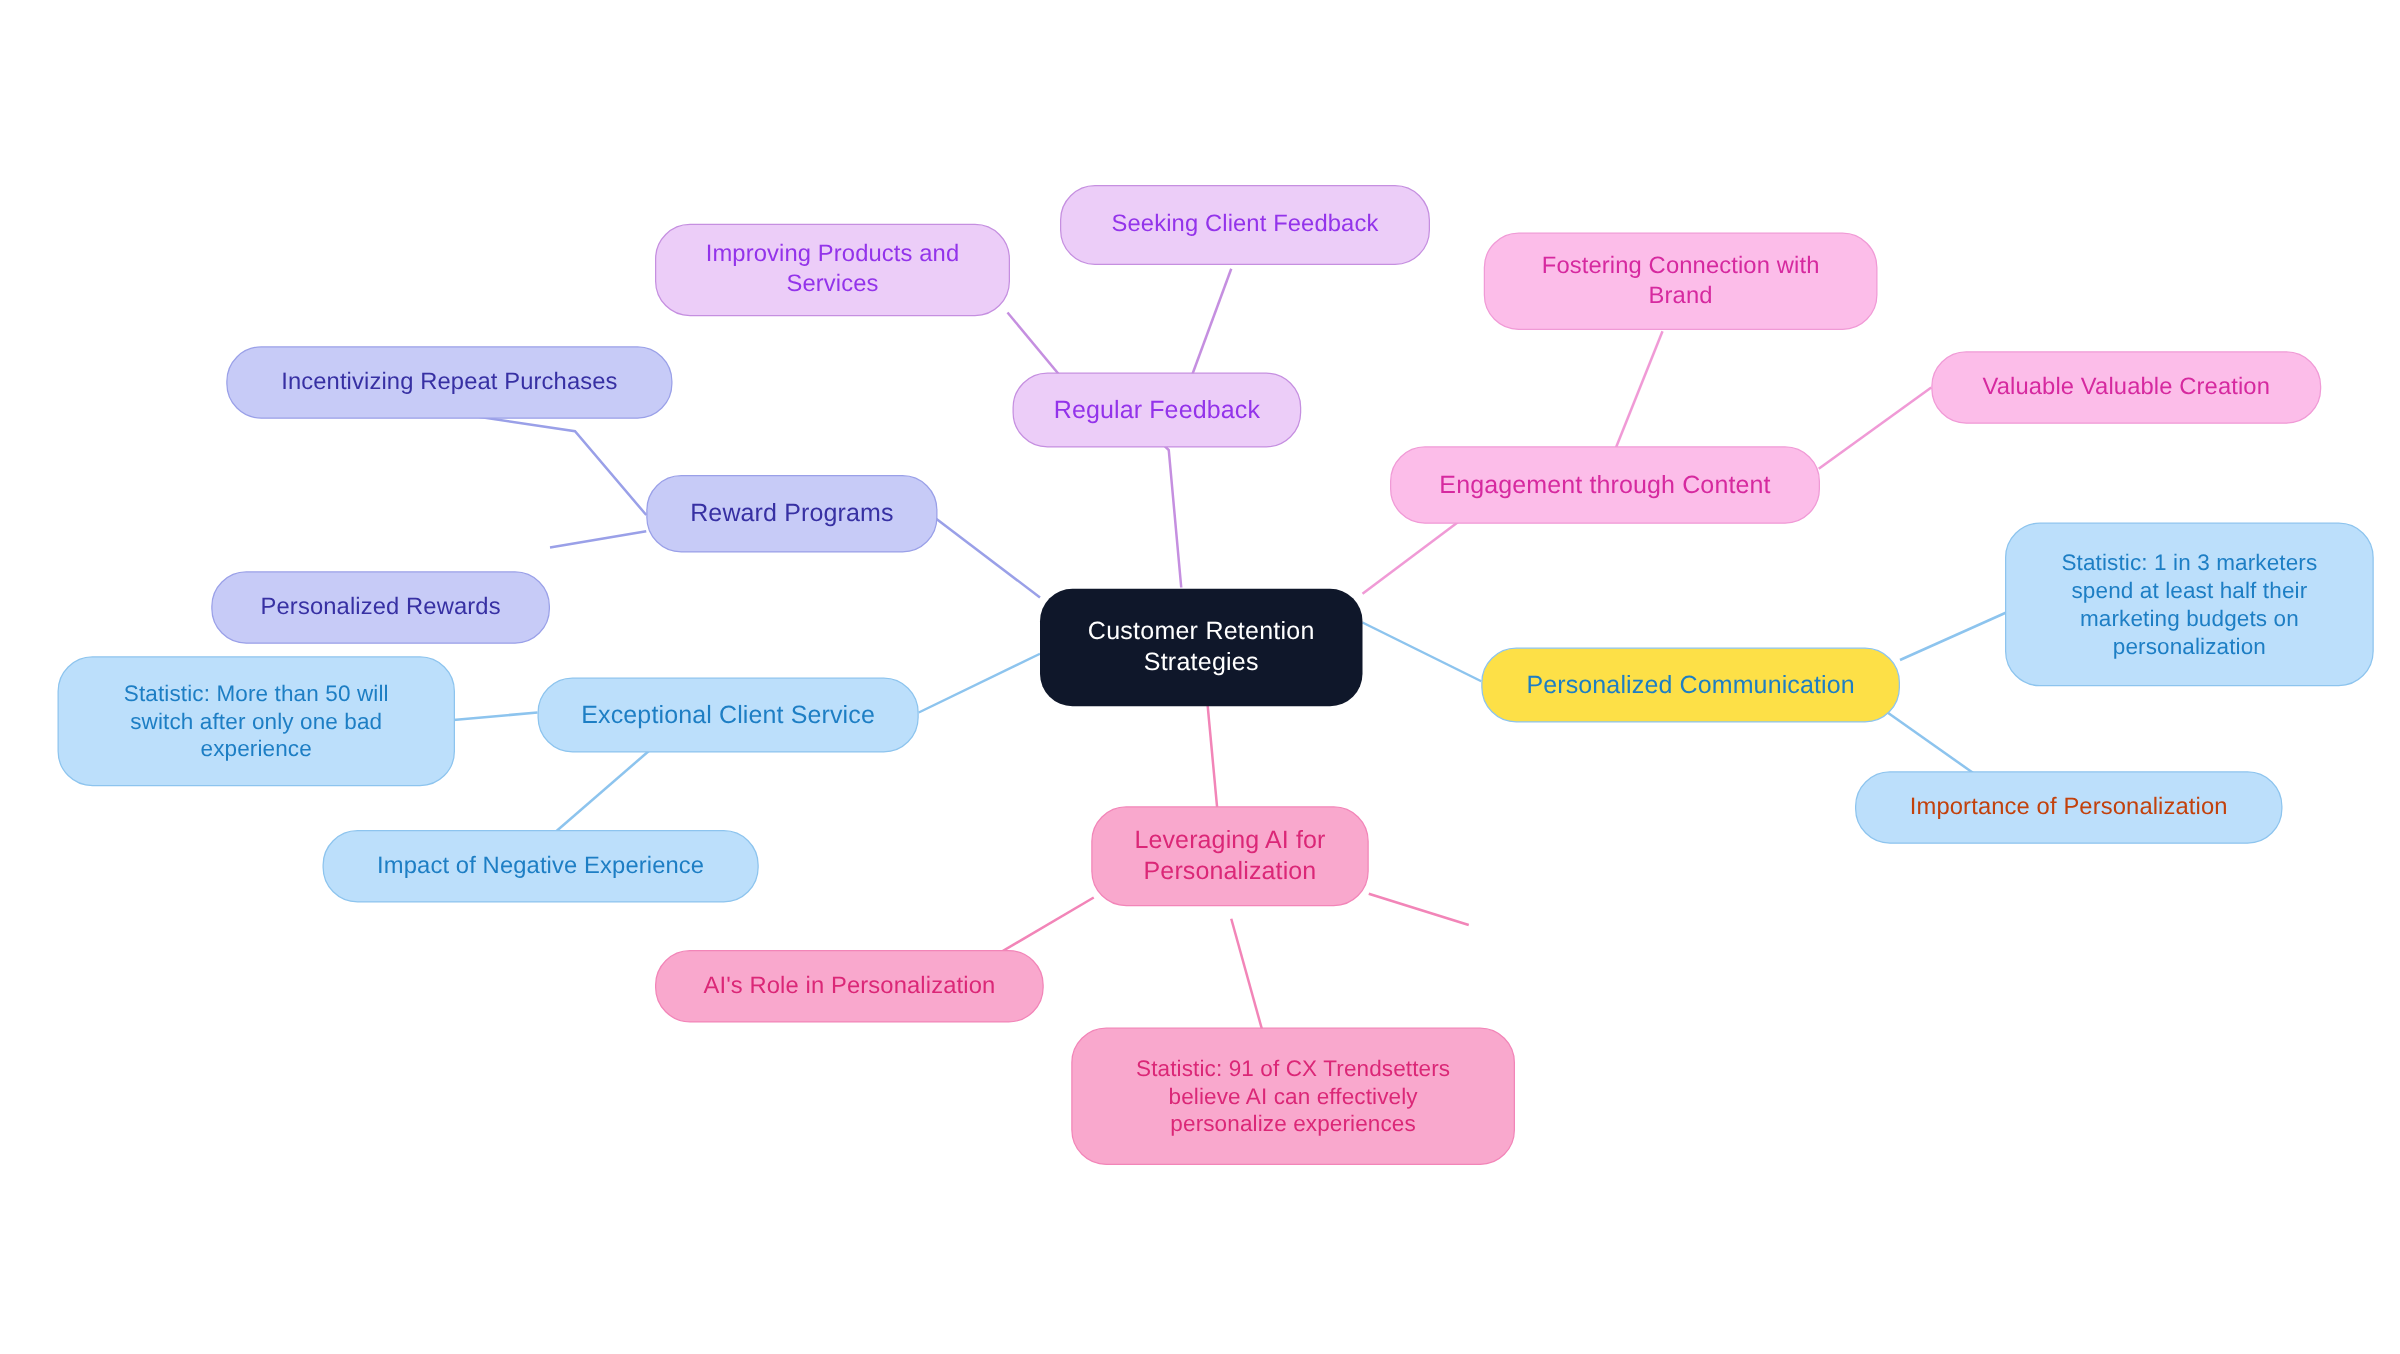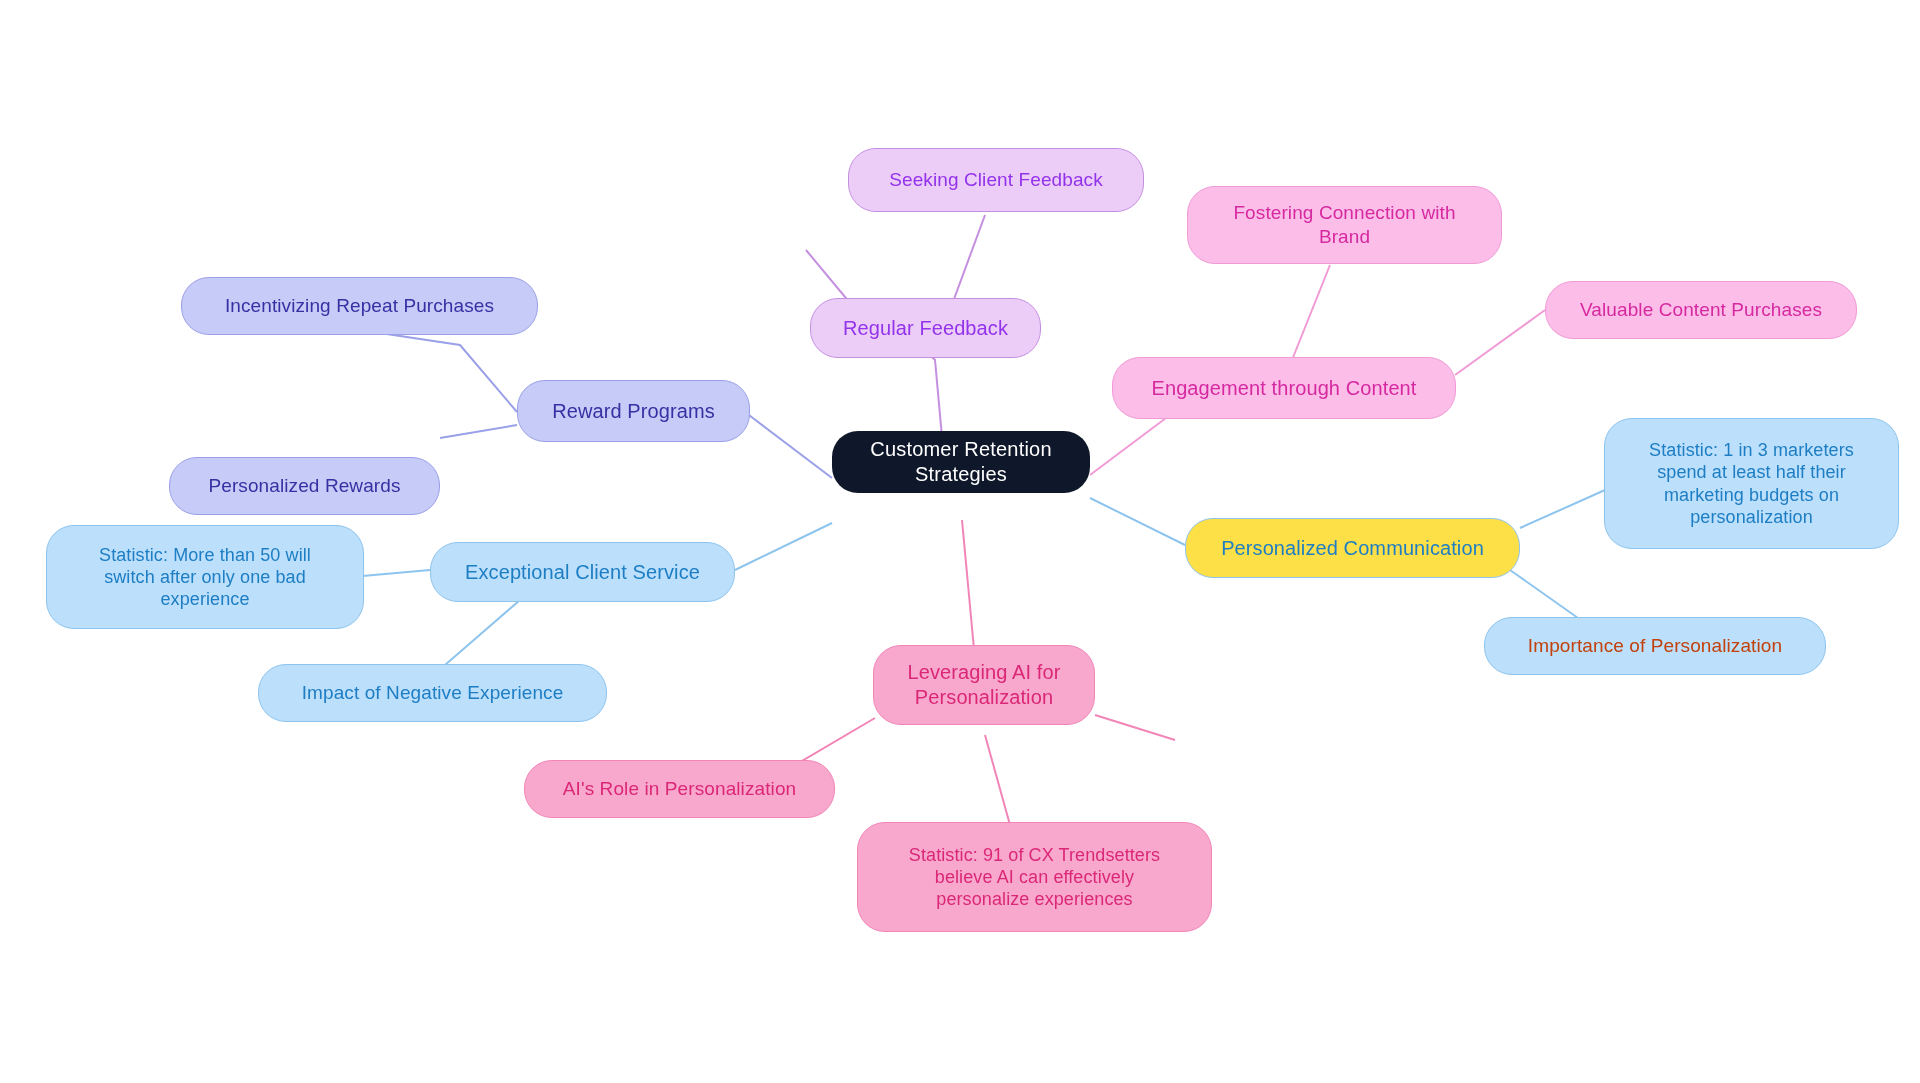--- a/index.html
+++ b/index.html
@@ -87,40 +87,42 @@
     <path d="M 962 520 L 975 660" stroke="#f285b8" stroke-width="2" fill="none"></path>
     <path d="M 1095 715 L 1175 740" stroke="#f285b8" stroke-width="2" fill="none"></path>
     <path d="M 985 735 L 1010 825" stroke="#f285b8" stroke-width="2" fill="none"></path>
     <path d="M 875 718 L 790 768" stroke="#f285b8" stroke-width="2" fill="none"></path>
 
     <path d="M 832 523 L 735 570" stroke="#8dc4ee" stroke-width="2" fill="none"></path>
     <path d="M 430 570 L 340 578" stroke="#8dc4ee" stroke-width="2" fill="none"></path>
     <path d="M 520 600 L 445 665" stroke="#8dc4ee" stroke-width="2" fill="none"></path>
   </svg>
 
-  <div class="node root" style="left:832px; top:431px; width:258px; height:62px;">Customer Retention
+  <div class="node root" style="left:832px; top:471px; width:258px; height:94px;">Customer Retention
 Strategies</div>
 
   <div class="node branch" style="left:517px; top:380px; width:233px; height:62px; background:#c7cbf7; color:#3730a3; border-color:#9aa0e8;">Reward Programs</div>
 
   <div class="node leaf" style="left:181px; top:277px; width:357px; height:58px; background:#c7cbf7; color:#3730a3; border-color:#9aa0e8;">Incentivizing Repeat Purchases</div>
 
   <div class="node leaf" style="left:169px; top:409px; width:271px; height:58px; background:#c7cbf7; color:#3730a3; border-color:#9aa0e8;margin-top:48px;">Personalized Rewards</div>
 
   <div class="node branch" style="left:810px; top:298px; width:231px; height:60px; background:#eccdf8; color:#9333ea; border-color:#c58fe0;">Regular Feedback</div>
 
+  <div class="node leaf" style="left:524px; top:179px; width:284px; height:74px; background:#eccdf8; color:#9333ea; border-color:#c58fe0;">Improving Products and
+Services</div>
 
   <div class="node leaf" style="left:848px; top:148px; width:296px; height:64px; background:#eccdf8; color:#9333ea; border-color:#c58fe0;">Seeking Client Feedback</div>
 
   <div class="node branch" style="left:1112px; top:357px; width:344px; height:62px; background:#fcbde9; color:#d6299f; border-color:#f09ad6;">Engagement through Content</div>
 
   <div class="node leaf" style="left:1187px; top:186px; width:315px; height:78px; background:#fcbde9; color:#d6299f; border-color:#f09ad6;">Fostering Connection with
 Brand</div>
 
-  <div class="node leaf" style="left:1545px; top:281px; width:312px; height:58px; background:#fcbde9; color:#d6299f; border-color:#f09ad6;">Valuable Content Purchases</div>
+  <div class="node leaf" style="left:1545px; top:281px; width:312px; height:58px; background:#fcbde9; color:#d6299f; border-color:#f09ad6;">Valuable Valuable Creation</div>
 
   <div class="node branch" style="left:1185px; top:518px; width:335px; height:60px; background:#fde047; color:#1d7ec4; border-color:#8dc4ee;">Personalized Communication</div>
 
   <div class="node stat" style="left:1604px; top:418px; width:295px; height:131px; background:#bcdffb; color:#1d7ec4; border-color:#8dc4ee;">Statistic: 1 in 3 marketers
 spend at least half their
 marketing budgets on
 personalization</div>
 
   <div class="node leaf" style="left:1484px; top:617px; width:342px; height:58px; background:#bcdffb; color:#c2410c; border-color:#8dc4ee;">Importance of Personalization</div>
 

